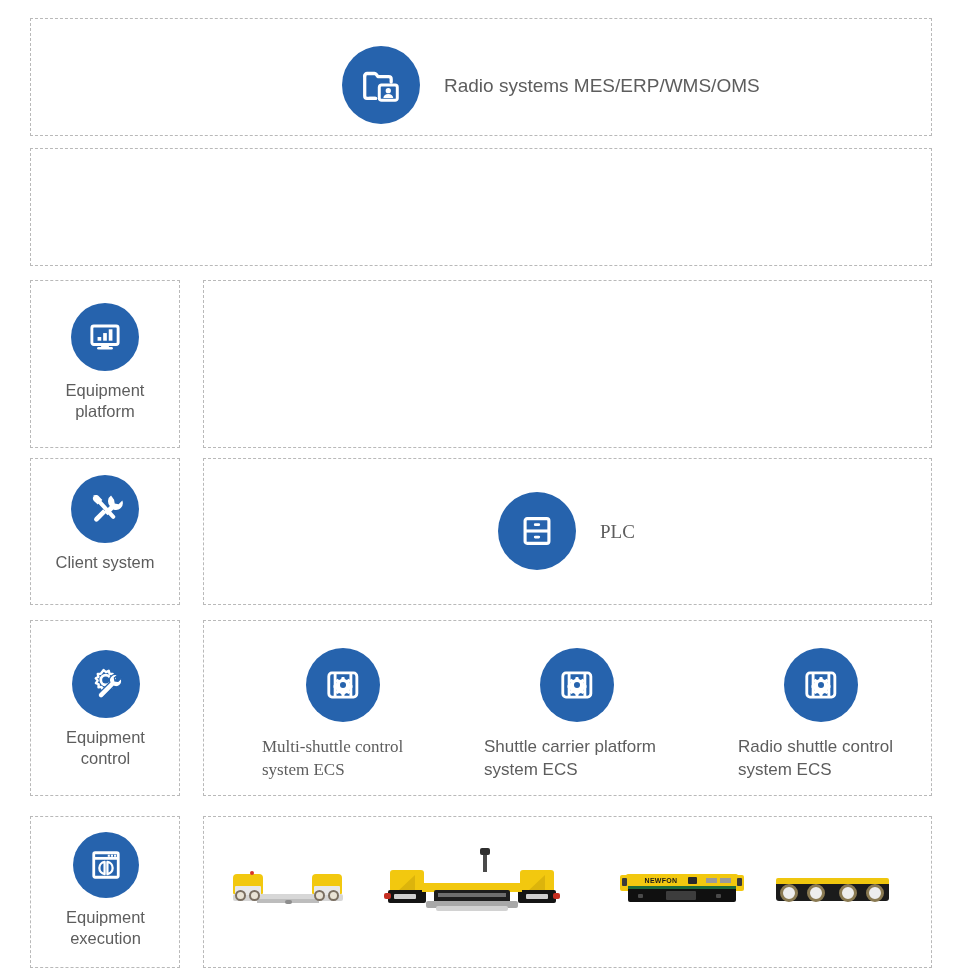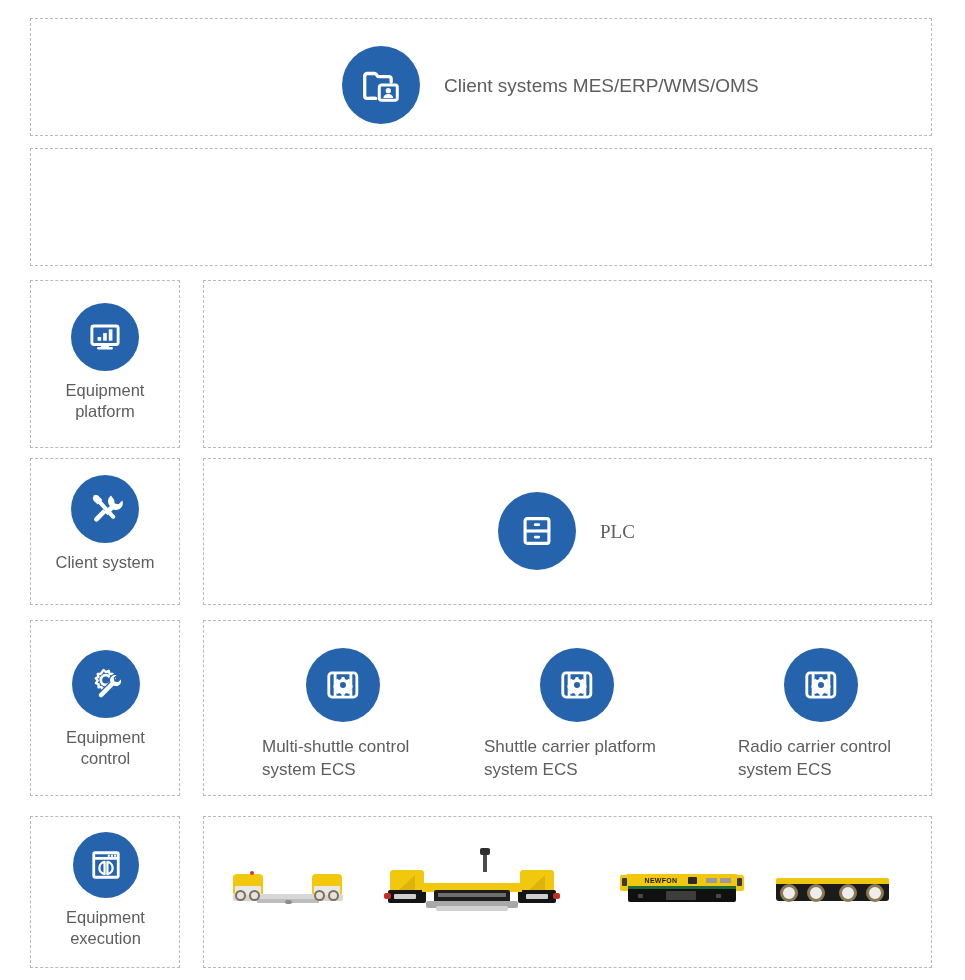--- a/index.html
+++ b/index.html
@@ -63,21 +63,21 @@
     <div class="circle" style="width:78px;height:78px;">
       <svg width="46" height="46" viewBox="0 0 48 48" fill="none">
         <path d="M7 14.5a2.5 2.5 0 0 1 2.5-2.5h7.6c.8 0 1.55.38 2.03 1.02l1.6 2.15h11.3a2.6 2.6 0 0 1 2.6 2.6v3.2" stroke="#fff" stroke-width="3.4" stroke-linecap="round" stroke-linejoin="round"></path>
         <path d="M7 14.5v21.1A2.4 2.4 0 0 0 9.4 38H18" stroke="#fff" stroke-width="3.4" stroke-linecap="round" stroke-linejoin="round"></path>
         <path d="M12 38h6.4" stroke="#fff" stroke-width="3.4" stroke-linecap="round"></path>
         <path d="M24.5 24h14.2a2.3 2.3 0 0 1 2.3 2.3v11.4a2.3 2.3 0 0 1-2.3 2.3H24.5a2.3 2.3 0 0 1-2.3-2.3V26.3a2.3 2.3 0 0 1 2.3-2.3z" stroke="#fff" stroke-width="3.1"></path>
         <circle cx="31.6" cy="29.9" r="2.75" fill="#fff"></circle>
         <path d="M26.4 37.6c.3-2.7 2.5-4.2 5.2-4.2s4.9 1.5 5.2 4.2z" fill="#fff"></path>
       </svg>
     </div>
-    <div class="lbl side">Client systems MES/ERP/WMS/OMS</div>
+    <div class="lbl side">Radio systems MES/ERP/WMS/OMS</div>
   </div>
 
   <div class="box" style="left:30px;top:148px;width:902px;height:118px;"></div>
 
 
   <div class="box" style="left:30px;top:280px;width:150px;height:168px;"></div>
   <div class="box" style="left:203px;top:280px;width:729px;height:168px;"></div>
 
   <div class="node col" style="left:55px;top:303px;width:100px;">
     <div class="circle" style="width:68px;height:68px;">
@@ -132,21 +132,21 @@
       <svg width="44" height="44" viewBox="0 0 48 48" fill="none">
         <path d="M21.4 8.8 24 11l3-1.4.9 3.2 3.3.2-.7 3.2 2.9 1.6-2.1 2.5 1.9 2.7-3 1.3.2 3.3-3.2-.5-1.5 2.9-2.6-2-2.6 2-1.5-2.9-3.2.5.2-3.3-3-1.3 1.9-2.7-2.1-2.5 2.9-1.6-.7-3.2 3.3-.2z" stroke="#fff" stroke-width="2.6" stroke-linejoin="round"></path>
         <circle cx="23.7" cy="19.6" r="5.4" stroke="#fff" stroke-width="3"></circle>
         <path d="M36.8 14.3a6.2 6.2 0 0 0-8.6 7.8L16.4 33.9a3.1 3.1 0 0 0 4.4 4.4l11.8-11.8a6.2 6.2 0 0 0 7.8-8.6l-3.3 3.3-3.4-.6-.6-3.4z" fill="#fff" stroke="#2663ad" stroke-width="1.3"></path>
       </svg>
     </div>
     <div class="side-lbl">Equipment
 control</div>
   </div>
 
-  <div class="node col" style="left:262px;top:648px;width:190px;align-items:flex-start;">
+  <div class="node col" style="left:262px;top:648px;width:190px;align-items:flex-start;font-family:Liberation Serif, serif;">
     <div class="circle" style="width:74px;height:74px;margin-left:44px;">
       <svg width="44" height="44" viewBox="0 0 48 48" fill="none">
         <path d="M8.5 14.6c0-2.2 1.5-3.8 3.4-3.8h23.6c2 0 3.6 1.6 3.6 3.8v18.8c0 2.2-1.6 3.8-3.6 3.8H12c-1.9 0-3.5-1.6-3.5-3.8z" stroke="#fff" stroke-width="3.1" stroke-linejoin="round"></path>
         <path d="M15.4 10.8v26.4M32.6 10.8v26.4" stroke="#fff" stroke-width="3.1"></path>
         <path d="M22.6 15.2h2.8l.6 2.3 2.2 1 2.1-1.2 2 2-1.2 2.1 1 2.2 2.3.6v2.8l-2.3.6-1 2.2 1.2 2.1-2 2-2.1-1.2-2.2 1-.6 2.3h-2.8l-.6-2.3-2.2-1-2.1 1.2-2-2 1.2-2.1-1-2.2-2.3-.6v-2.8l2.3-.6 1-2.2-1.2-2.1 2-2 2.1 1.2 2.2-1z" fill="#fff"></path>
         <circle cx="24" cy="24" r="3.3" fill="#2663ad"></circle>
       </svg>
     </div>
     <div class="ecs-lbl">Multi-shuttle control
 system ECS</div>
@@ -167,21 +167,21 @@
 
   <div class="node col" style="left:738px;top:648px;width:195px;align-items:flex-start;">
     <div class="circle" style="width:74px;height:74px;margin-left:46px;">
       <svg width="44" height="44" viewBox="0 0 48 48" fill="none">
         <path d="M8.5 14.6c0-2.2 1.5-3.8 3.4-3.8h23.6c2 0 3.6 1.6 3.6 3.8v18.8c0 2.2-1.6 3.8-3.6 3.8H12c-1.9 0-3.5-1.6-3.5-3.8z" stroke="#fff" stroke-width="3.1" stroke-linejoin="round"></path>
         <path d="M15.4 10.8v26.4M32.6 10.8v26.4" stroke="#fff" stroke-width="3.1"></path>
         <path d="M22.6 15.2h2.8l.6 2.3 2.2 1 2.1-1.2 2 2-1.2 2.1 1 2.2 2.3.6v2.8l-2.3.6-1 2.2 1.2 2.1-2 2-2.1-1.2-2.2 1-.6 2.3h-2.8l-.6-2.3-2.2-1-2.1 1.2-2-2 1.2-2.1-1-2.2-2.3-.6v-2.8l2.3-.6 1-2.2-1.2-2.1 2-2 2.1 1.2 2.2-1z" fill="#fff"></path>
         <circle cx="24" cy="24" r="3.3" fill="#2663ad"></circle>
       </svg>
     </div>
-    <div class="ecs-lbl">Radio carrier control
+    <div class="ecs-lbl">Radio shuttle control
 system ECS</div>
   </div>
 
   <div class="box" style="left:30px;top:816px;width:150px;height:152px;"></div>
   <div class="box" style="left:203px;top:816px;width:729px;height:152px;"></div>
 
   <div class="node col" style="left:48px;top:832px;width:115px;">
     <div class="circle" style="width:66px;height:66px;">
       <svg width="42" height="42" viewBox="0 0 48 48" fill="none">
         <rect x="10" y="10" width="28" height="28" rx="1.6" stroke="#fff" stroke-width="3.2"></rect>

